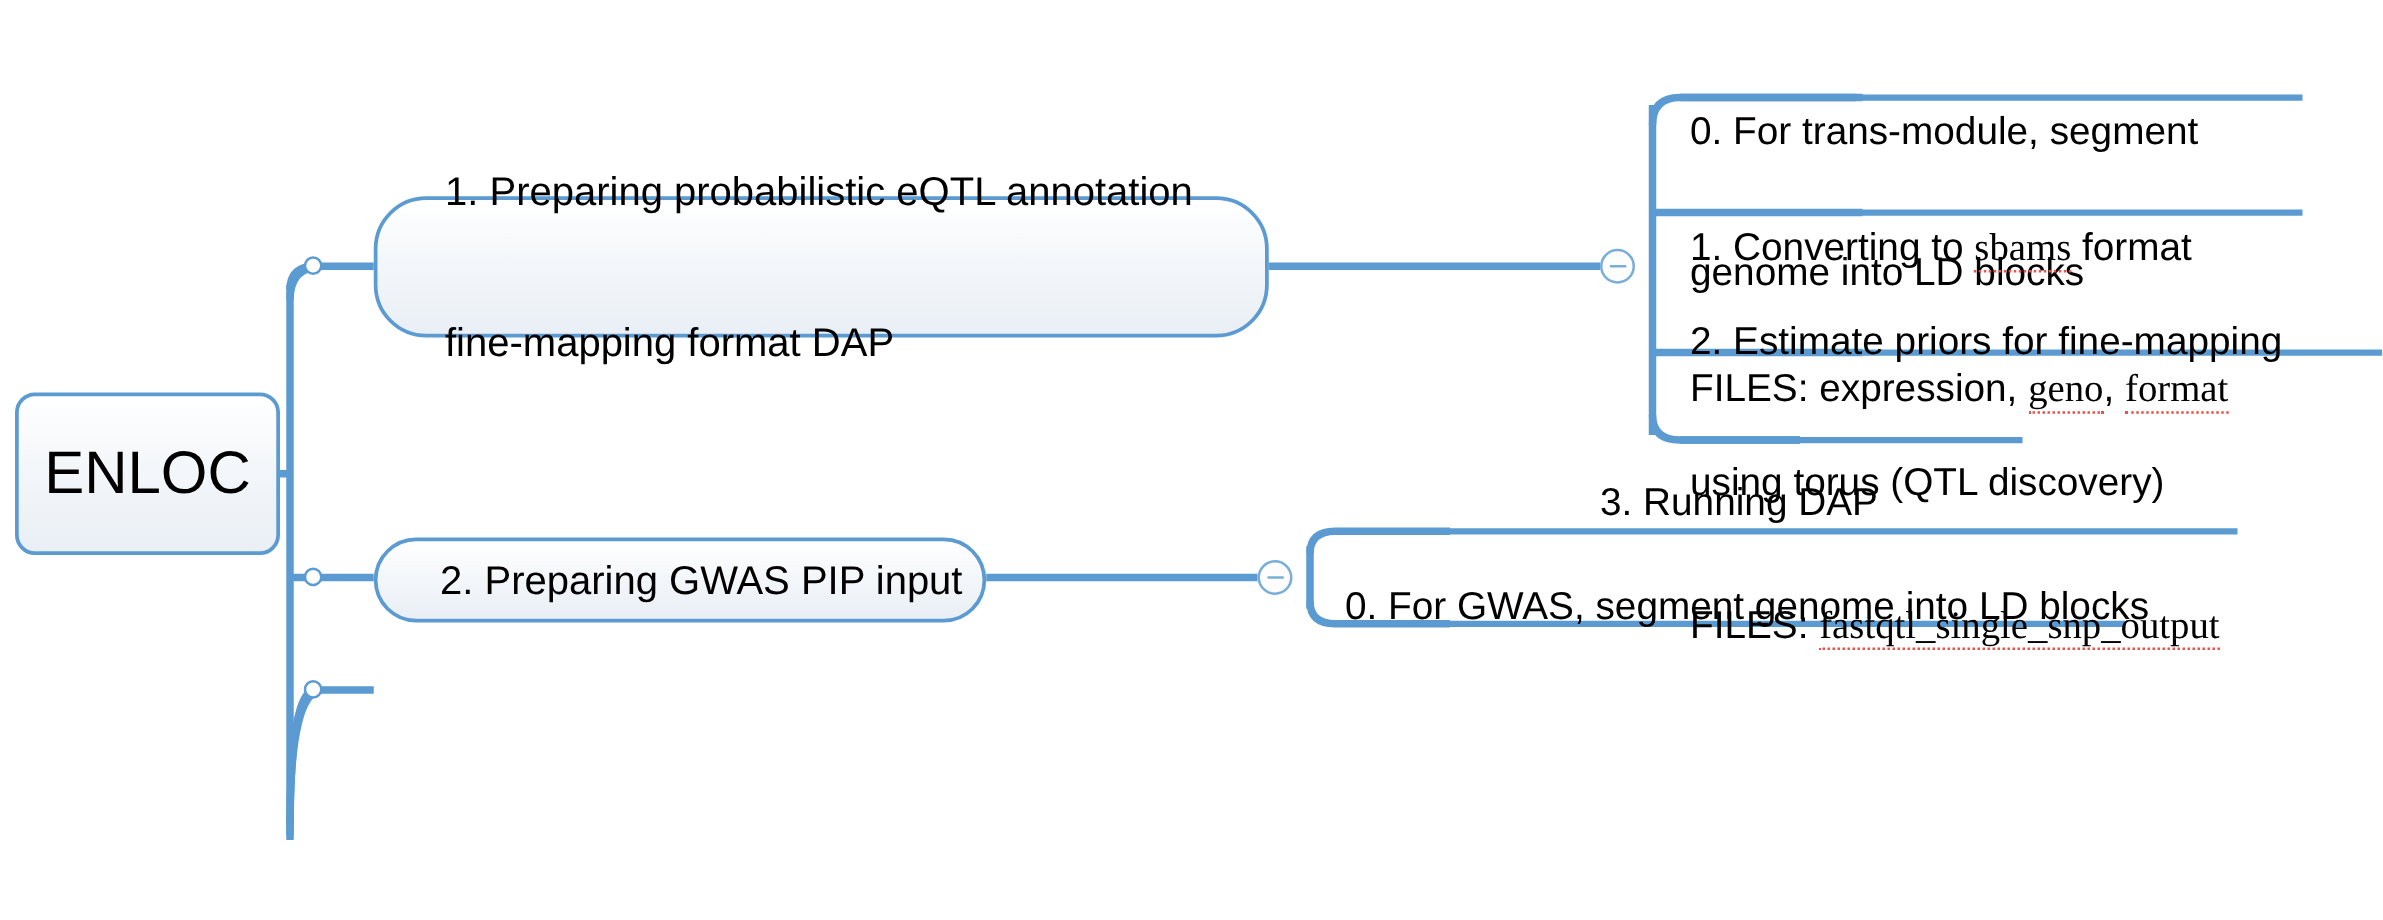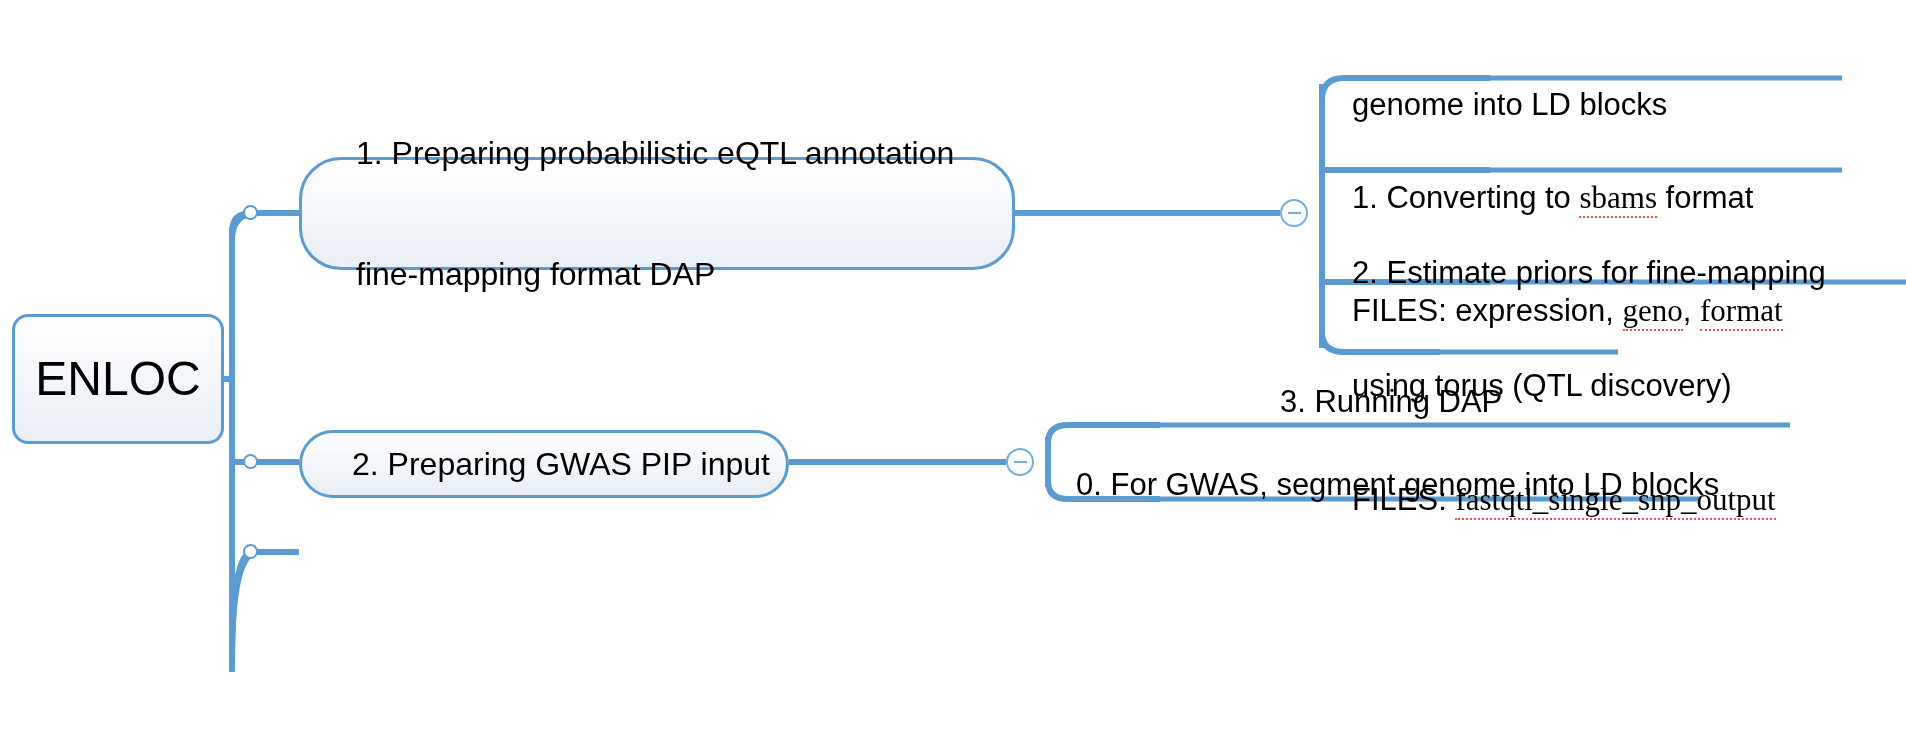--- a/index.html
+++ b/index.html
@@ -189,20 +189,21 @@
       <span class="node-text">1. Preparing probabilistic eQTL annotation</span>
       <span class="node-text">fine-mapping format DAP</span>
     </div>
   </div>
 
   <div class="toggle" style="left:1280px; top:199px;">
     <span class="bar"></span>
   </div>
 
   <div class="leaf" style="left:1352px; top:10px; width:540px;">
+    <span class="leaf-text">0. For trans-module, segment</span>
     <span class="leaf-text">genome into LD blocks</span>
   </div>
 
   <div class="leaf" style="left:1352px; top:103px; width:550px;">
     <span class="leaf-text"><span>1. Converting to </span><span class="sp">sbams</span><span> format</span></span>
     <span class="leaf-text"><span>FILES: expression, </span><span class="sp">geno</span><span>, </span><span class="sp">format</span></span>
   </div>
 
   <div class="leaf" style="left:1352px; top:178px; width:560px;">
     <span class="leaf-text">2. Estimate priors for fine-mapping</span>

